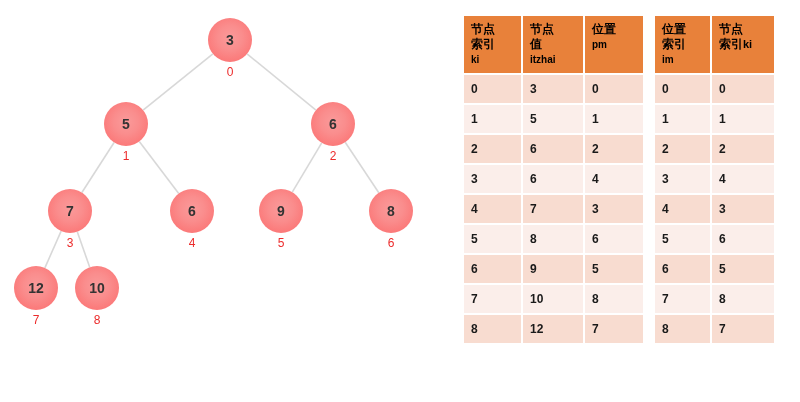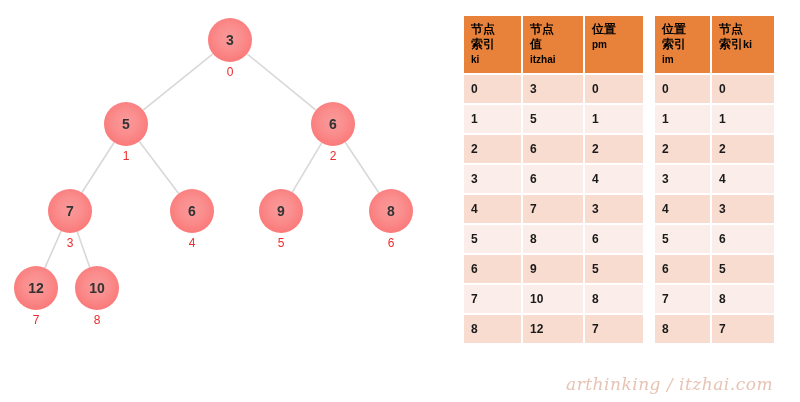--- a/index.html
+++ b/index.html
@@ -222,15 +222,14 @@
           <td>7</td>
           <td>8</td>
         </tr>
         <tr class="odd">
           <td>8</td>
           <td>7</td>
         </tr>
       </tbody>
   </table>
 
-  <div id="watermark">arthinking / itzhai.com</div>
 
 </div>
 
 </body></html>

